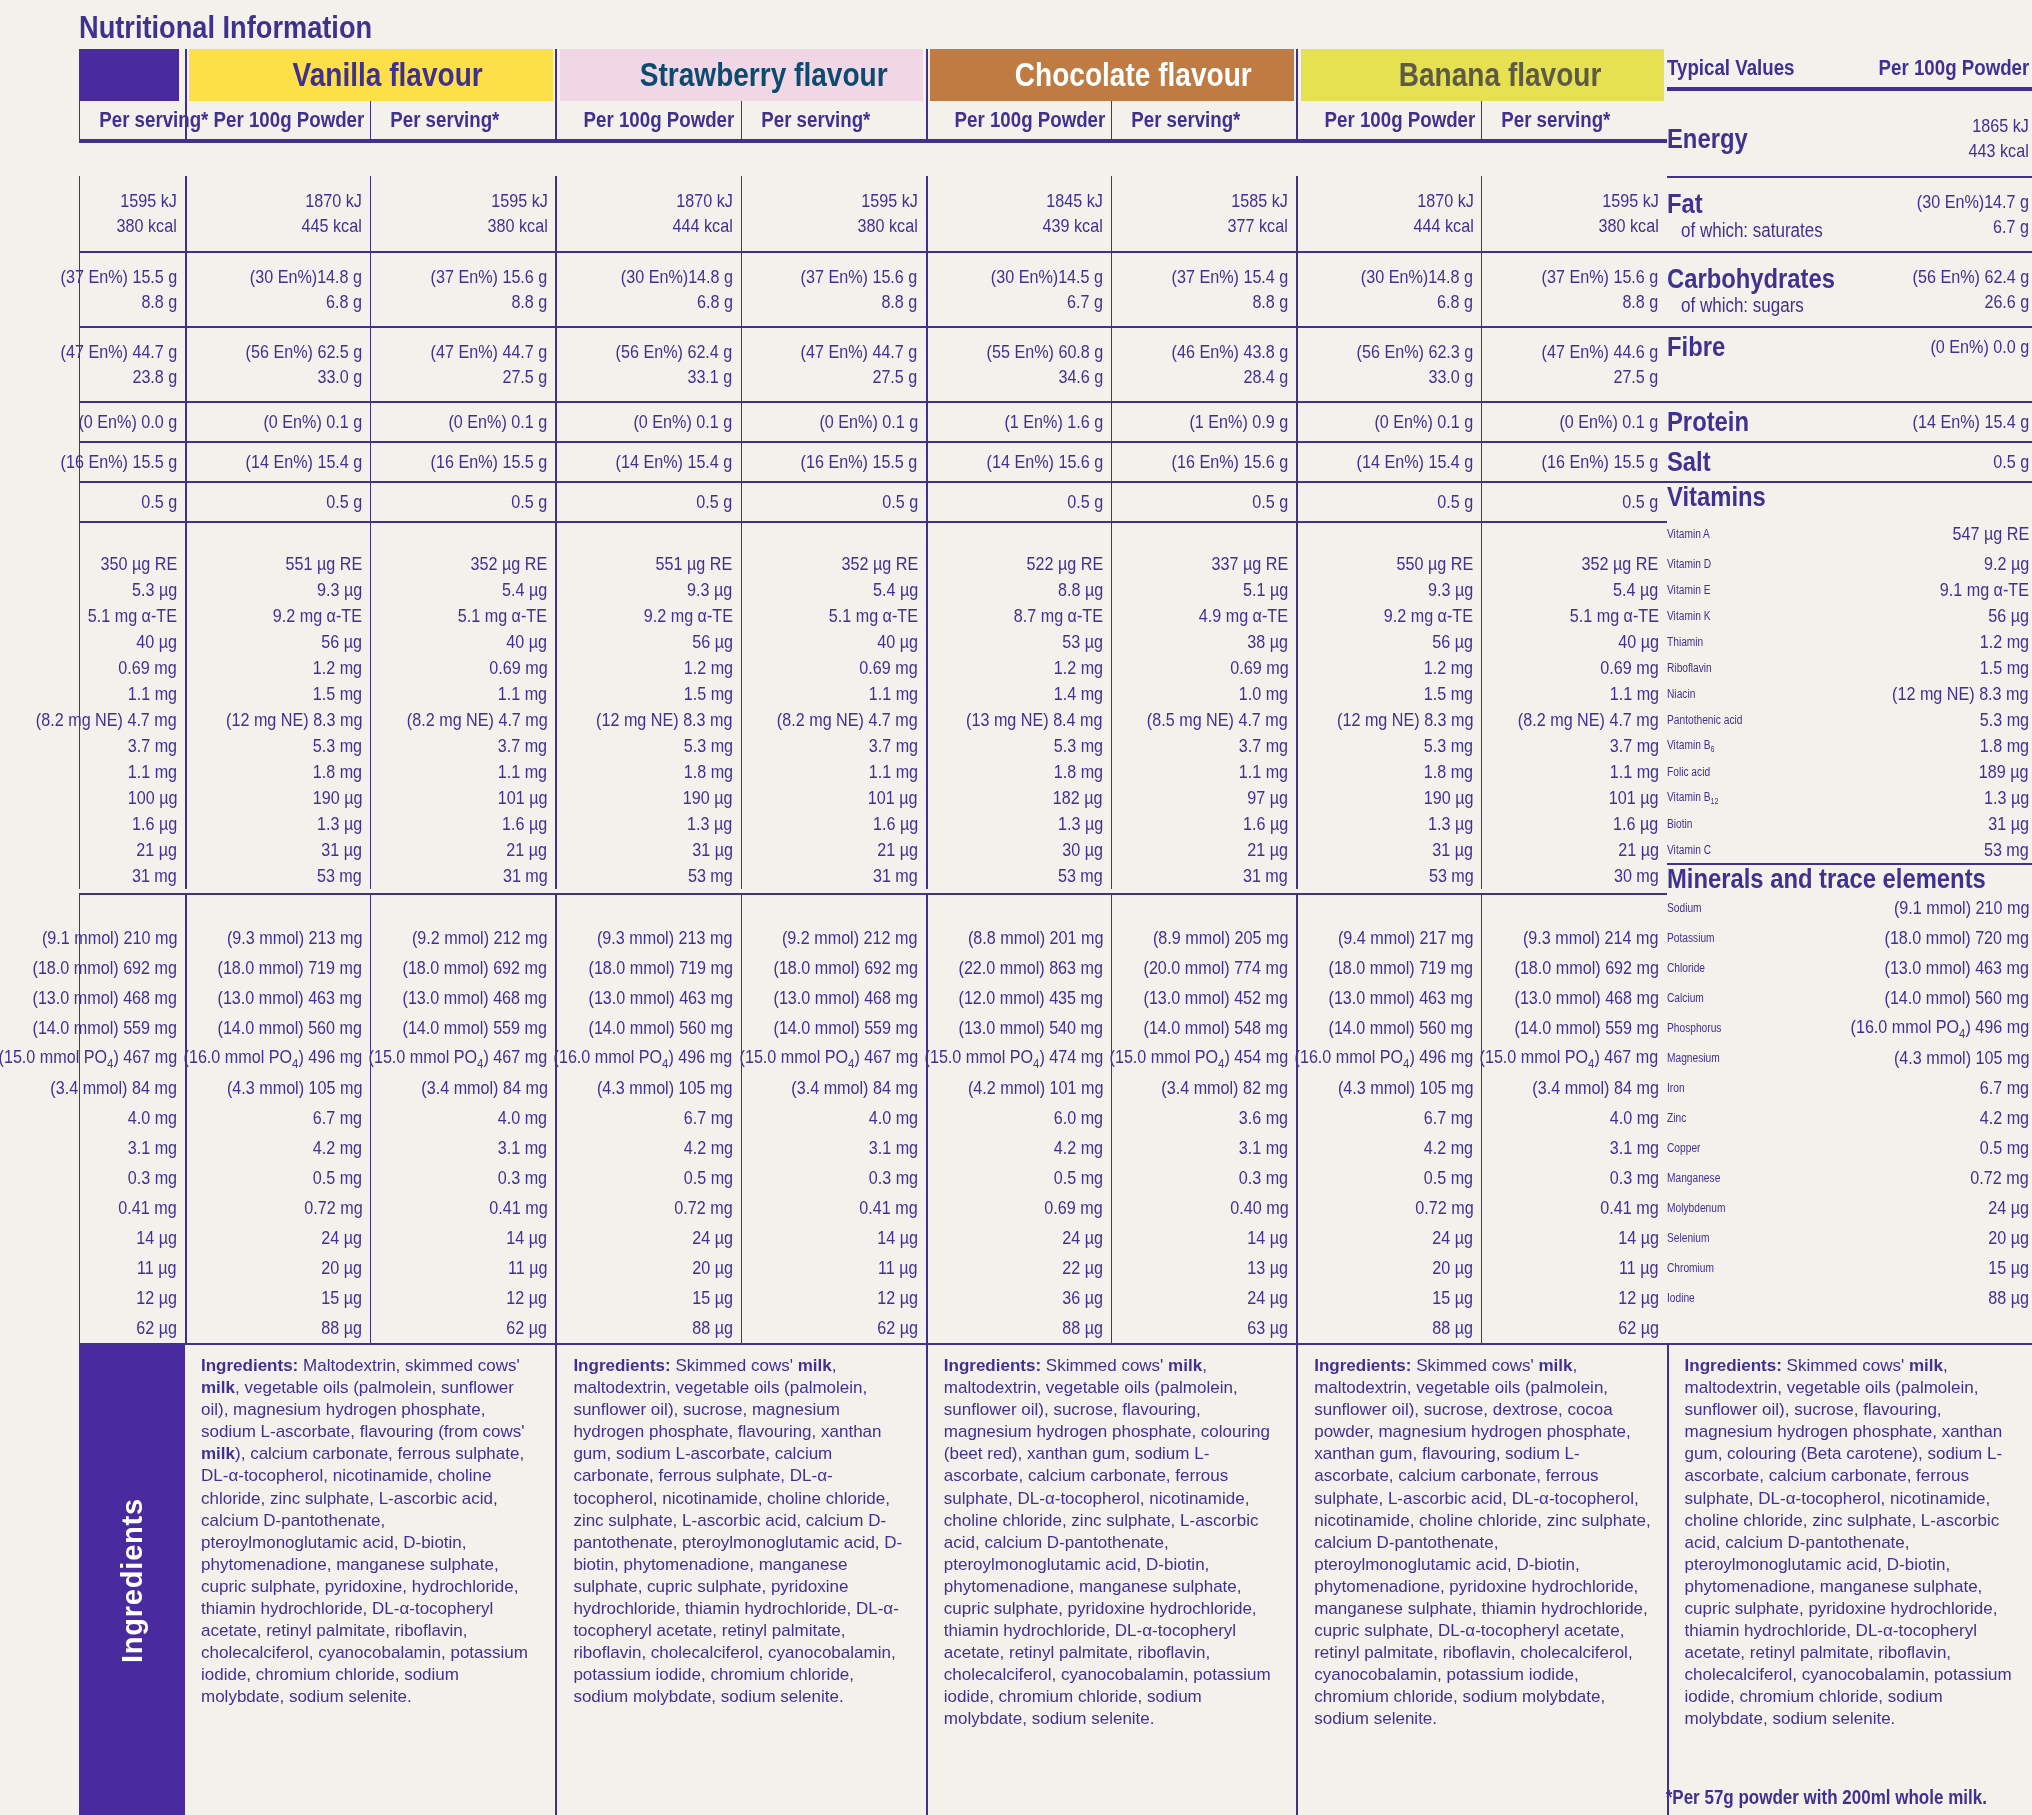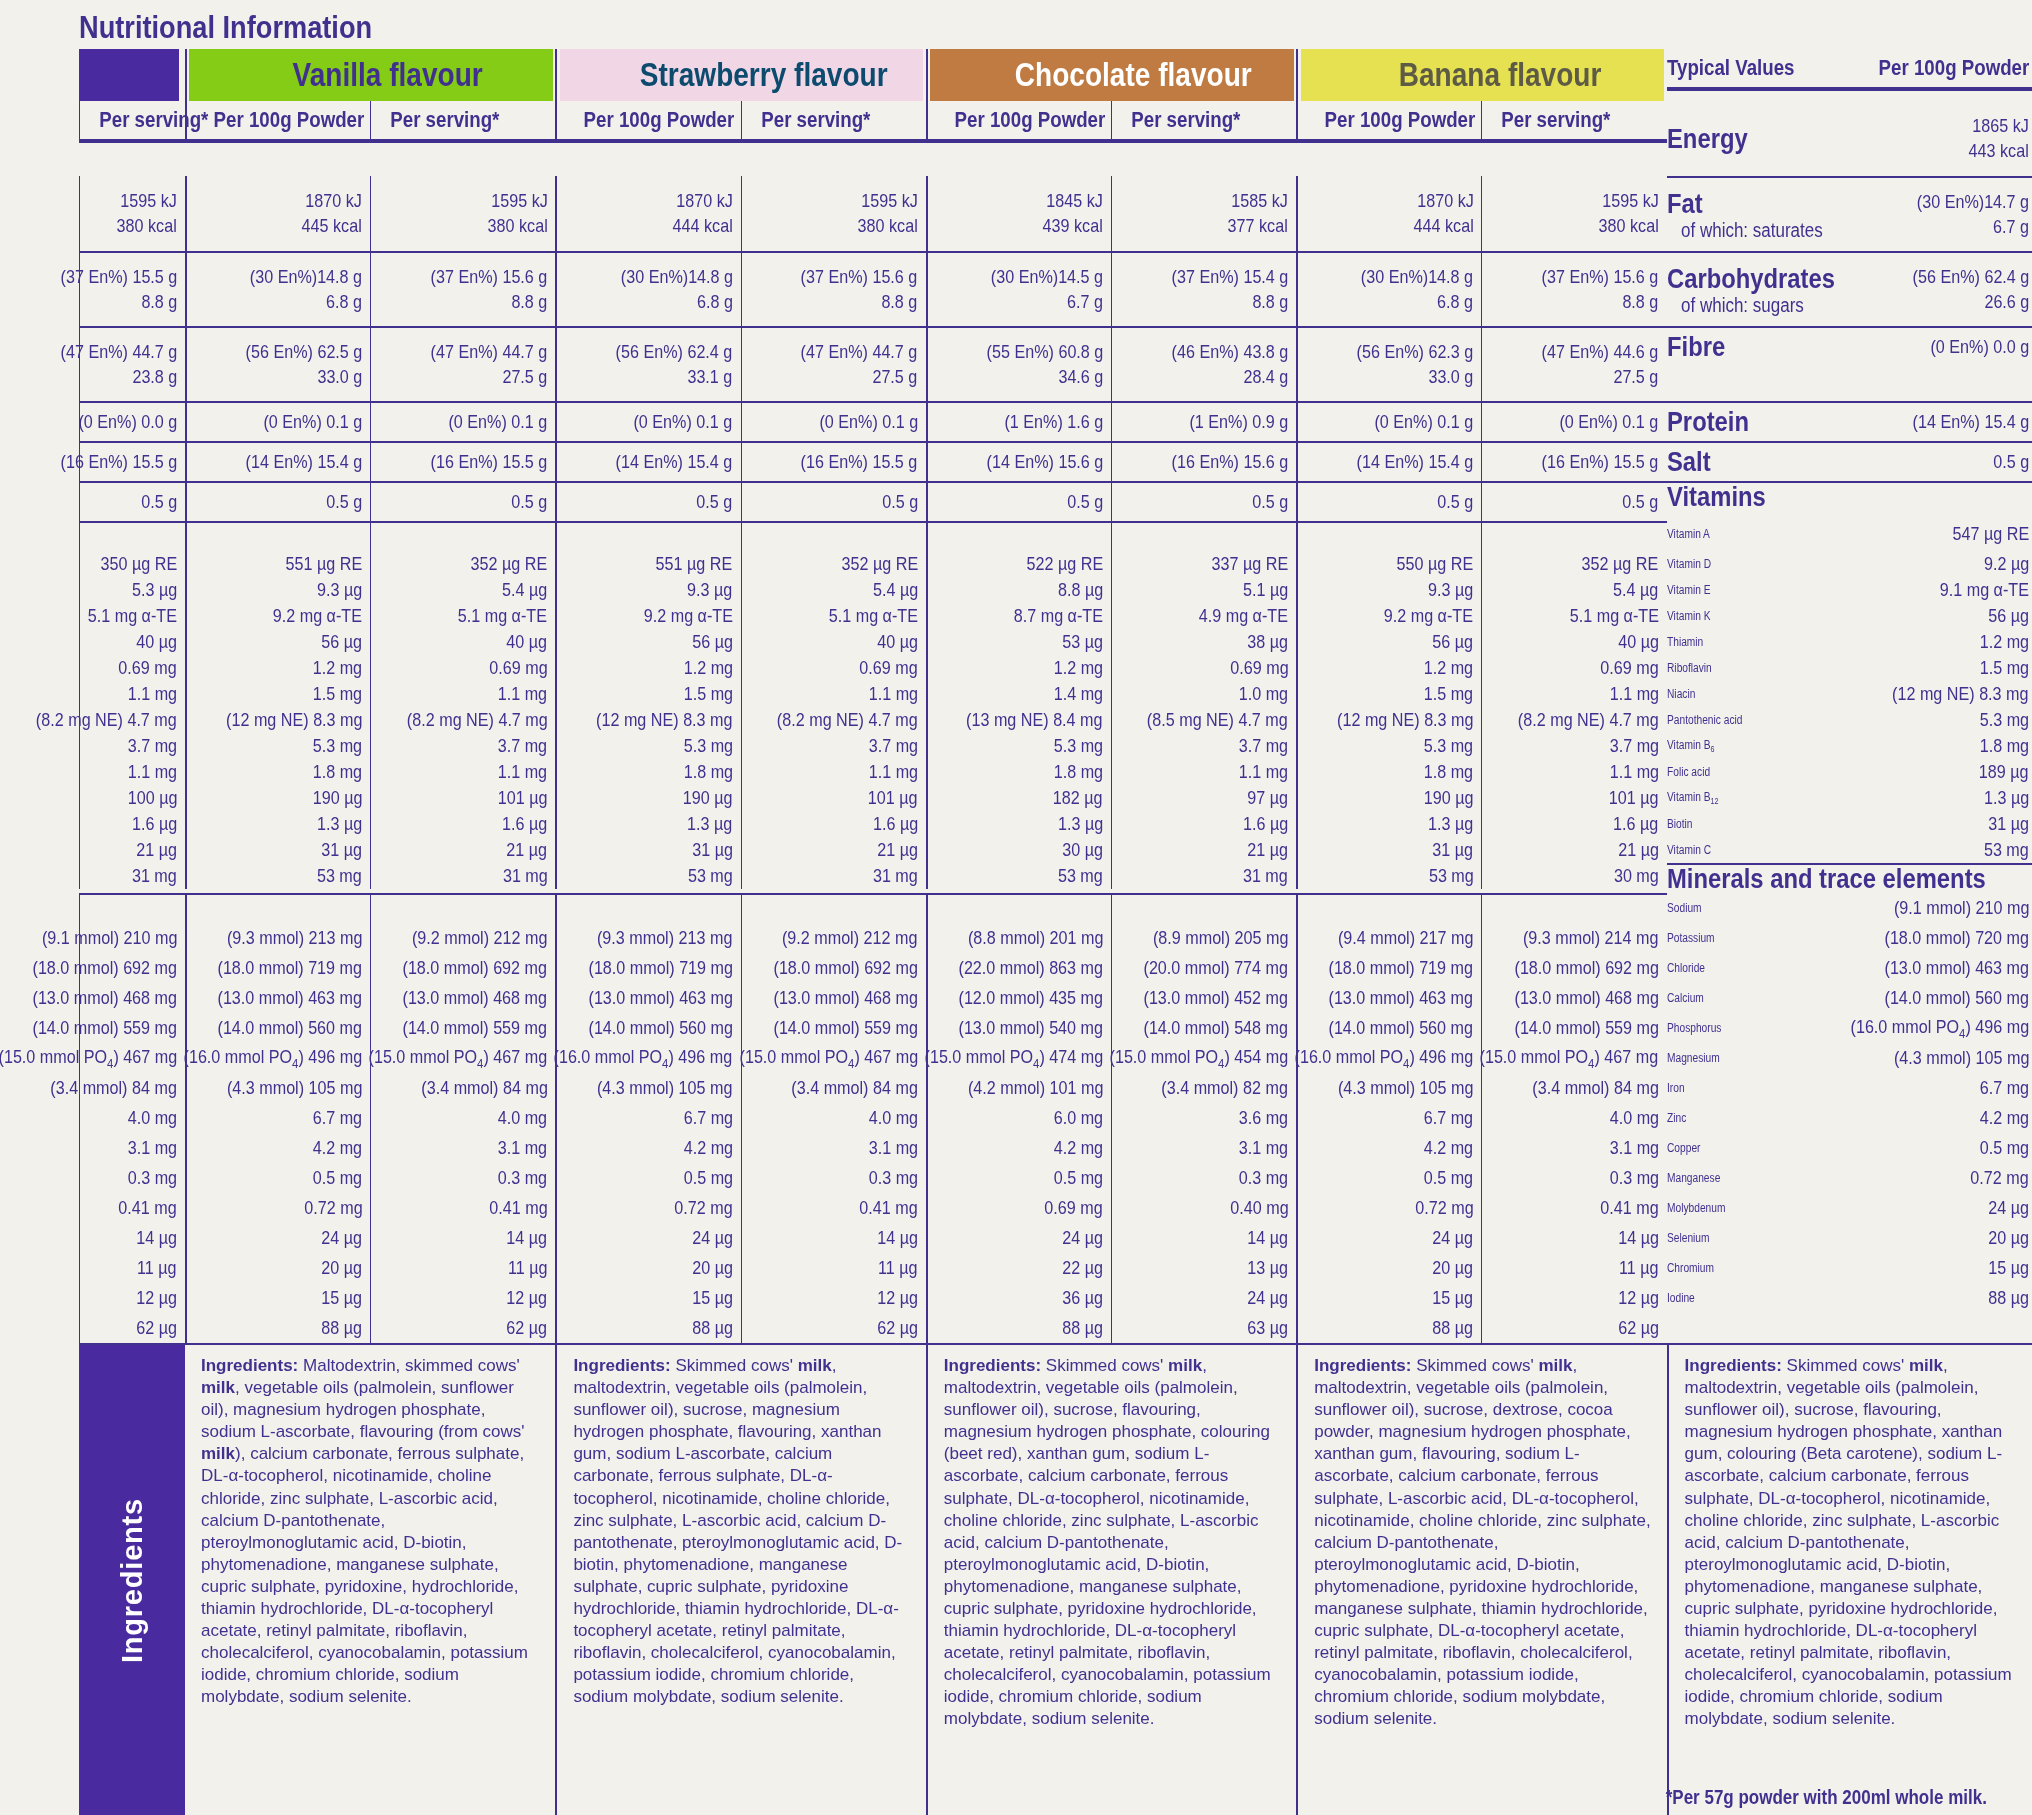--- a/index.html
+++ b/index.html
@@ -38,21 +38,21 @@
   #foot{position:absolute;right:46px;bottom:6.4px;font-size:20px;font-weight:700;color:var(--ink);}
 </style>
 </head>
 <body>
 
 <div id="sheet">
   <h1><span class="sq sqL">Nutritional Information</span></h1>
   <div id="ngrid">
       <div class="cell blockcell"></div>
       <div class="cell bandcell grp" style="grid-column: span 2;">
-        <div class="band" style="background: #84cc16; color: rgb(65, 49, 143);">
+        <div class="band" style="background: #fde047; color: rgb(65, 49, 143);">
           <span class="sq">Vanilla flavour</span>
         </div>
       </div>
       <div class="cell bandcell grp" style="grid-column: span 2;">
         <div class="band" style="background: rgb(241, 214, 230); color: #0c4a6e;">
           <span class="sq">Strawberry flavour</span>
         </div>
       </div>
       <div class="cell bandcell grp" style="grid-column: span 2;">
         <div class="band" style="background: rgb(191, 123, 66); color: rgb(255, 255, 255);">

